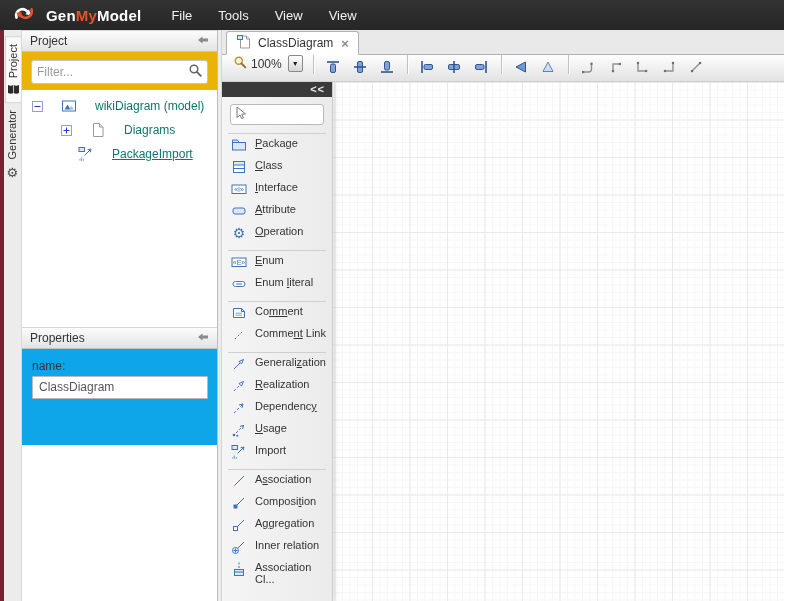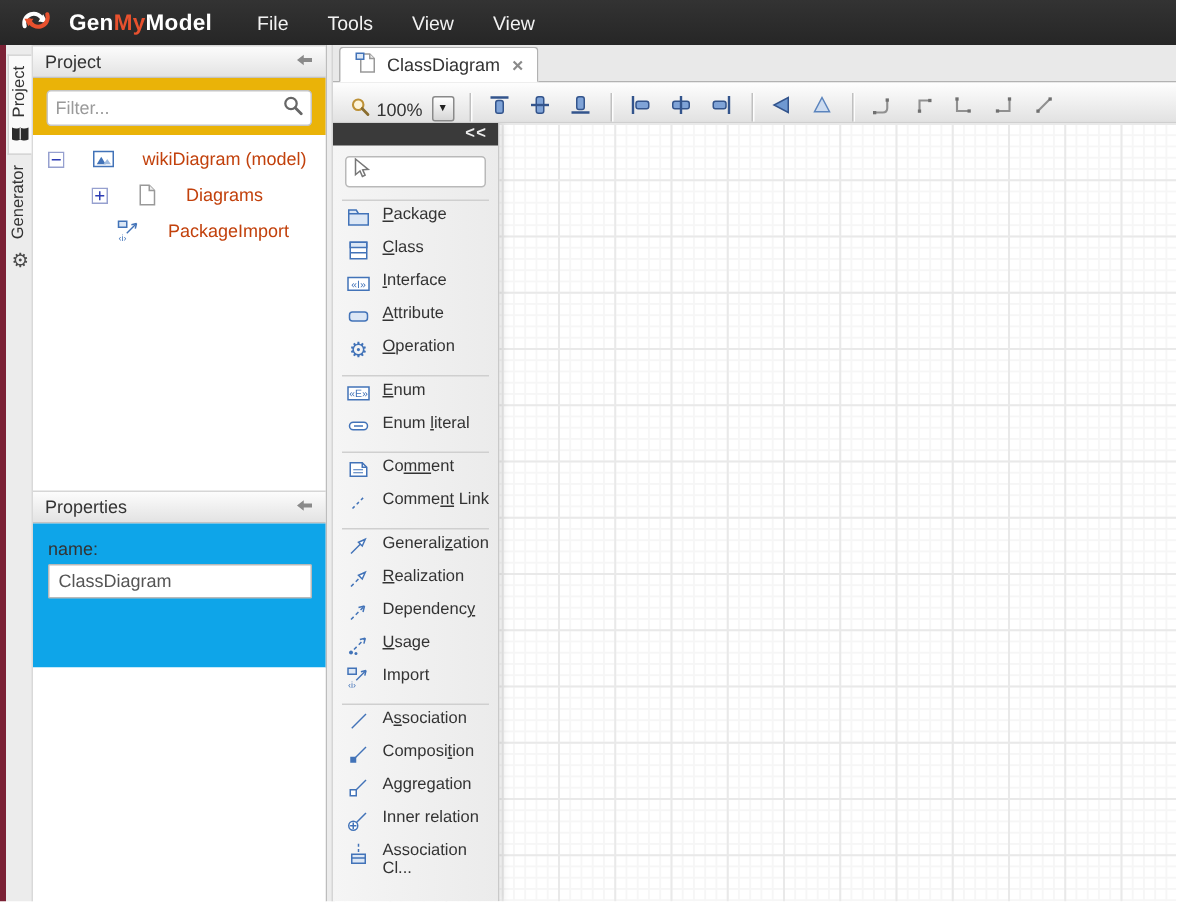--- a/index.html
+++ b/index.html
@@ -25,38 +25,38 @@
   .left-panel{width:196px;display:flex;flex-direction:column;background:#fff;border-right:1px solid #bdbdbd}
   .panel-header{height:22px;flex:0 0 22px;background:linear-gradient(#fcfcfc,#e3e3e3);
       border-top:1px solid #d6d6d6;border-bottom:1px solid #c3c3c3;
       display:flex;align-items:center;padding:0 8px;font-size:12px;color:#333}
   .panel-header .sp{flex:1}
   .filter-wrap{padding:8px 9px 6px 9px;background:#eab308}
   .filter-box{display:flex;align-items:center;border:1px solid #c6c6c6;border-radius:3px;height:24px;padding:0 5px;background:#fff}
   input.filter{border:none;outline:none;flex:1;font-size:12px;color:#666;min-width:0;background:transparent}
   input.filter::placeholder{color:#9a9a9a}
   .tree{flex:1 1 auto;padding:4px 0;overflow:hidden;background:#fff}
-  .tree-row{display:flex;align-items:center;height:24px;font-size:12px;color:#c2410c;gap:18px}
+  .tree-row{display:flex;align-items:center;height:24px;font-size:12px;color:#0f766e;gap:18px}
   .tree-row .tic{display:flex;width:16px;justify-content:center}
   .tree-row .exp{display:flex;width:11px;justify-content:center}
   .prop-body{height:96px;flex:0 0 96px;padding:10px 6px 0 10px;background:#0ea5e9;font-size:12px;color:#333}
   input.name-input{width:176px;height:23px;border:1px solid #b9b9b9;border-radius:1px;font-size:12px;color:#555;
       padding:0 6px;margin-top:3px;font-family:inherit;background:#fff;outline:none}
   .panel-fill{flex:1;background:#fff}
   .splitter{width:4px;background:#ececec;border-right:1px solid #d5d5d5}
   
   .editor{flex:1;display:flex;flex-direction:column;min-width:0}
   .tabbar{height:25px;flex:0 0 25px;background:#e9e9e9;border-bottom:1px solid #b2b2b2;
       display:flex;align-items:flex-end;padding-left:4px}
   .tab{height:24px;background:#fff;border:1px solid #b2b2b2;border-bottom:1px solid #fff;
       border-radius:3px 3px 0 0;display:flex;align-items:center;gap:6px;padding:0 9px;
       font-size:12px;color:#333;margin-bottom:-1px}
   .tab-close{color:#8a8a8a;font-size:13px;font-weight:bold;padding-left:2px;cursor:default}
   .toolbar{height:27px;flex:0 0 27px;background:linear-gradient(#fefefe,#e2e2e2);
-      border-bottom:1px solid #cfcfcf;display:flex;align-items:flex-end;padding-left:7px}
+      border-bottom:1px solid #cfcfcf;display:flex;align-items:flex-start;padding-left:7px}
   .zoomctl{display:flex;align-items:center;gap:4px;font-size:12px;color:#333;padding:0 4px}
   .combo-btn{width:15px;height:17px;border:1px solid #8a8a8a;border-radius:2px;margin-left:2px;
       background:linear-gradient(#fff,#d6d6d6);display:flex;align-items:center;justify-content:center;
       font-size:7px;color:#222;line-height:1}
   .tb-sep{width:1px;height:19px;background:#c0c0c0;margin:0 6px;box-shadow:1px 0 0 #fdfdfd}
   .tb-btn{width:25px;height:23px;display:flex;align-items:center;justify-content:center;border-radius:2px;margin:0 1px}
   .tb-btn span{display:flex}
   
   .canvas-wrap{flex:1;position:relative;overflow:hidden}
   .canvas{position:absolute;inset:0;background-color:#fff;
@@ -162,21 +162,21 @@
               </svg>
             </span>
             <span class="tic">
               <svg width="16" height="16" viewBox="0 0 16 16">
                 <path d="M3.5,1.5h6l3.5,3.5v9.5h-9.5z" fill="#fff" stroke="#999"></path>
                 <path d="M9.5,1.5v3.5h3.5" fill="#eee" stroke="#999"></path>
               </svg>
             </span>
             <span>Diagrams</span>
           </div>
-          <div class="tree-row" style="padding-left: 27px;">
+          <div class="tree-row" style="padding-left: 27px; text-decoration: underline;">
             <span class="exp"></span>
             <span class="tic">
               <svg width="16" height="16" viewBox="0 0 16 16">
                 <rect x="1" y="1.5" width="5.5" height="4" fill="#dce7f5" stroke="#4273b8"></rect>
                 <line x1="6.5" y1="9.5" x2="13" y2="3" stroke="#4273b8"></line>
                 <path d="M13,3l-3.4.8 M13,3l-.8,3.4" fill="none" stroke="#4273b8"></path>
                 <text x="1" y="14.5" font-size="6" fill="#4273b8">‹i›</text>
               </svg>
             </span>
             <span>PackageImport</span>

